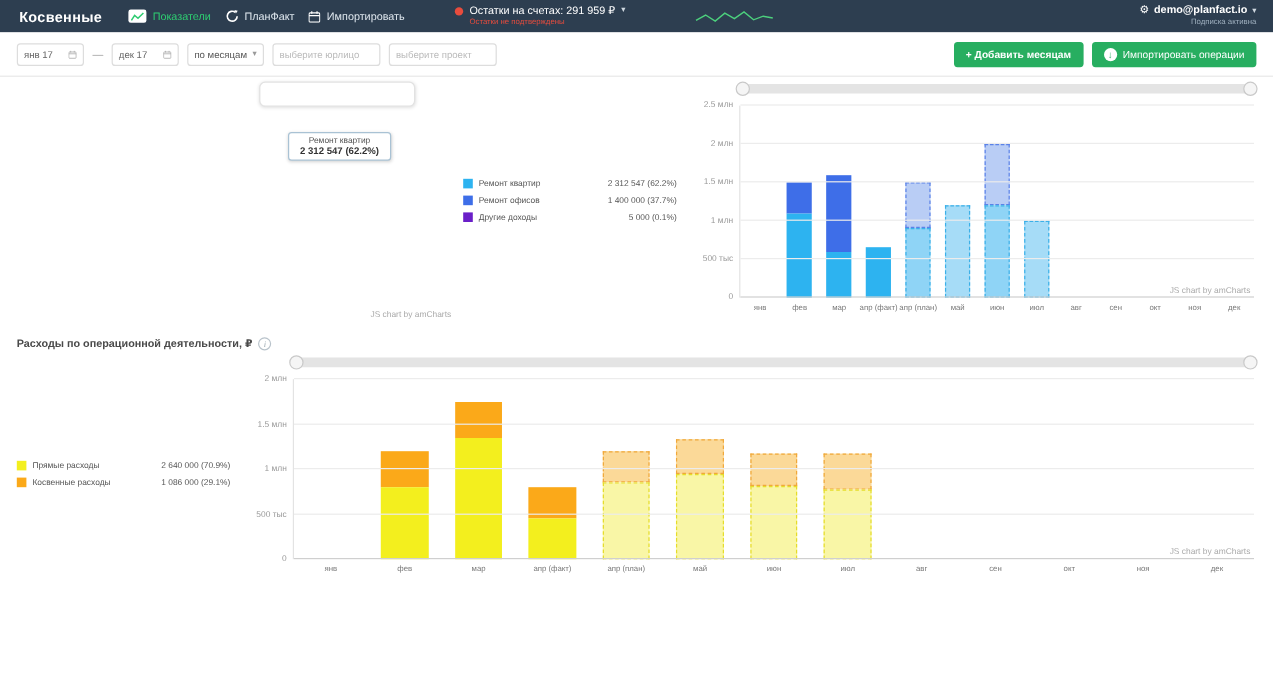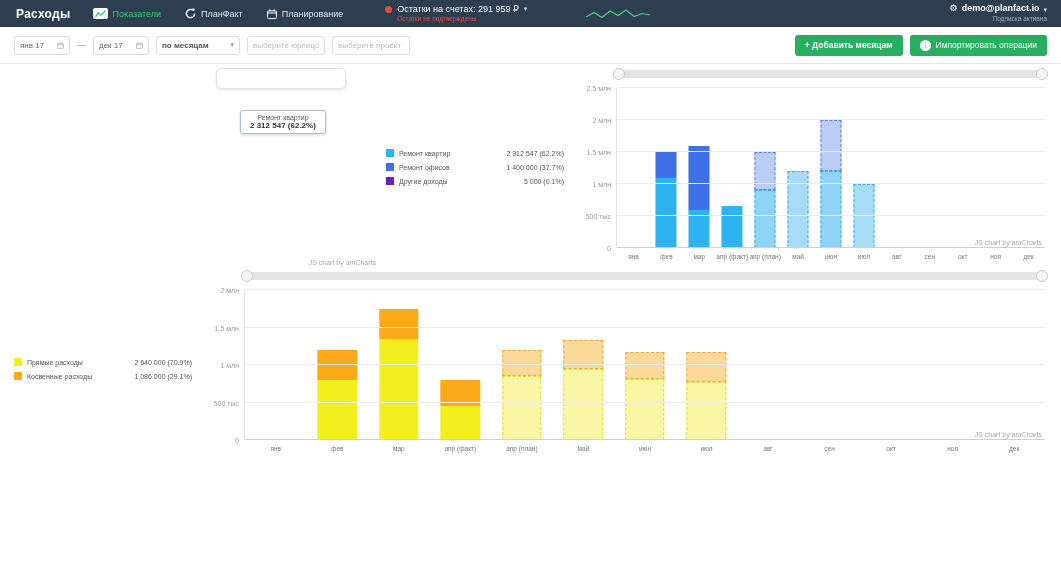--- a/index.html
+++ b/index.html
@@ -2,21 +2,21 @@
 <html><head>
 <meta charset="utf-8">
 <style>
 * { margin:0; padding:0; box-sizing:border-box; }
 html,body { width:1061px; height:570px; }
 body { font-family:"Liberation Sans","DejaVu Sans",sans-serif; background:#fff; position:relative; overflow:hidden; font-size:9px; color:#444; }
 
 
 .navbar { height:27px; background:#2d3e50; display:flex; align-items:center; color:#fff; }
 .logo { font-size:12px; font-weight:bold; padding:0 22px 0 16px; letter-spacing:.3px; cursor:pointer; }
-.nav-items { display:flex; align-items:center; gap:24px; }
+.nav-items { display:flex; align-items:center; gap:12px; }
 .nav-item { display:flex; align-items:center; gap:5px; font-size:9px; color:#dfe7ee; cursor:pointer; }
 .nav-item.active { color:#2ecc71; }
 .icon-box { width:15px; height:11px; background:#fff; border-radius:2px; display:inline-flex; align-items:center; justify-content:center; }
 .balance { margin-left:42px; display:flex; flex-direction:column; line-height:1.2; cursor:pointer; }
 .balance-top { display:flex; align-items:center; gap:5px; font-size:9px; }
 .red-dot { width:7px; height:7px; border-radius:50%; background:#e84c3d; display:inline-block; }
 .balance-alert { font-size:6.5px; color:#e84c3d; margin-left:12px; }
 .sparkline { margin-left:58px; display:flex; align-items:center; }
 .nav-right { margin-left:auto; padding-right:14px; text-align:right; line-height:1.3; cursor:pointer; }
 .nav-email { font-size:9px; font-weight:bold; display:flex; gap:4px; align-items:center; justify-content:flex-end; }
@@ -25,23 +25,23 @@
 
 
 .header { height:37px; background:#fff; border-bottom:1px solid #e8e8e8; display:flex; align-items:center; padding:0 14px; gap:7px; position:relative; }
 .page-title-block { margin-right:24px; line-height:1.15; }
 .page-title { font-size:14px; font-weight:bold; color:#3d3d3d; }
 .page-subtitle { font-size:7px; color:#aaa; }
 .field { height:19px; border:1px solid #ddd; border-radius:3px; background:#fff; display:flex; align-items:center; padding:0 5px; font-size:8px; color:#666; gap:4px; }
 .field input { border:none; outline:none; width:100%; font-size:8px; font-family:inherit; color:#666; background:transparent; }
 .field input::placeholder { color:#bbb; }
 .date-field { width:56px; justify-content:space-between; }
-.select-field { width:84px; justify-content:space-between; color:#555; cursor:pointer;font-weight:bold; }
+.select-field { width:64px; justify-content:space-between; color:#555; cursor:pointer; }
 .select-field .caret { color:#999; }
-.text-field { width:78px; }
+.text-field { width:90px; }
 .dash { color:#999; font-size:9px; }
 .header-spacer { flex:1; }
 .btn { height:21px; border:none; border-radius:3px; color:#fff; font-size:8.5px; padding:0 10px; display:flex; align-items:center; gap:5px; cursor:pointer; font-family:inherit; }
 .btn-add { background:#27ae60; font-weight:bold; }
 .btn-import { background:#27ae60; }
 .import-ic { width:11px; height:11px; background:#fff; color:#27ae60; border-radius:50%; font-size:8px; display:inline-flex; align-items:center; justify-content:center; font-weight:bold; }
 .dropdown-panel { position:absolute; left:216px; top:41px; width:130px; height:21px; background:#fff; border:1px solid #e2e2e2; border-radius:5px; box-shadow:0 1px 3px rgba(0,0,0,.12); z-index:5; }
 
 
 .section { padding:0 14px; }
@@ -84,21 +84,21 @@
 .seg { width:100%; cursor:pointer; }
 .seg.dashed { border:1px dashed #999; }
 .x-label { position:absolute; top:100%; margin-top:5px; left:50%; transform:translateX(-50%); font-size:6.5px; color:#777; white-space:nowrap; }
 .chart-credit { position:absolute; right:3px; bottom:2px; font-size:7px; color:#aaa; z-index:2; }
 svg.inline { display:block; }
 </style>
 </head>
 <body>
 
 <div class="navbar">
-  <div class="logo">Расходы</div>
+  <div class="logo">Косвенные</div>
   <div class="nav-items">
     <div class="nav-item active">
       <span class="icon-box">
         <svg class="inline" width="11" height="8" viewBox="0 0 11 8">
             <polyline points="0.5,7 3.2,2.8 6,5.2 10.5,0.8" fill="none" stroke="#2ecc71" stroke-width="1.3"></polyline>
           </svg>
       </span>
       <span>Показатели</span>
     </div>
     <div class="nav-item">
@@ -112,21 +112,21 @@
     </div>
     <div class="nav-item">
       <span>
         <svg class="inline" width="10" height="10" viewBox="0 0 10 10">
             <rect x="0.5" y="1.8" width="9" height="7.7" rx="1" fill="none" stroke="#fff"></rect>
             <line x1="0.5" y1="4" x2="9.5" y2="4" stroke="#fff"></line>
             <line x1="2.8" y1="0.4" x2="2.8" y2="2.4" stroke="#fff"></line>
             <line x1="7.2" y1="0.4" x2="7.2" y2="2.4" stroke="#fff"></line>
           </svg>
       </span>
-      <span>Планирование</span>
+      <span>Импортировать</span>
     </div>
   </div>
   <div class="balance">
     <div class="balance-top">
       <span class="red-dot"></span>
       <span>Остатки на счетах: 291 959 ₽</span>
       <span class="caret">▾</span>
     </div>
     <div class="balance-alert">Остатки не подтверждены</div>
   </div>
@@ -304,20 +304,24 @@
             <div class="y-label" style="bottom: 128px;">2 млн</div>
             <div class="gridline" style="bottom: 160px;"></div>
             <div class="y-label" style="bottom: 160px;">2.5 млн</div>
           </div>
       </div>
     </div>
   </div>
 </div>
 
 <div class="section">
+  <div class="section-heading">
+    <span class="section-title">Расходы по операционной деятельности, ₽</span>
+    <span class="info-icon">i</span>
+  </div>
   <div class="section-content">
     <div class="legend">
         <div class="legend-row">
           <span class="swatch" style="background: rgb(243, 239, 30);"></span>
           <span class="legend-label">Прямые расходы</span>
           <span class="legend-value">2 640 000 (70.9%)</span>
         </div>
         <div class="legend-row">
           <span class="swatch" style="background: rgb(251, 169, 25);"></span>
           <span class="legend-label">Косвенные расходы</span>

